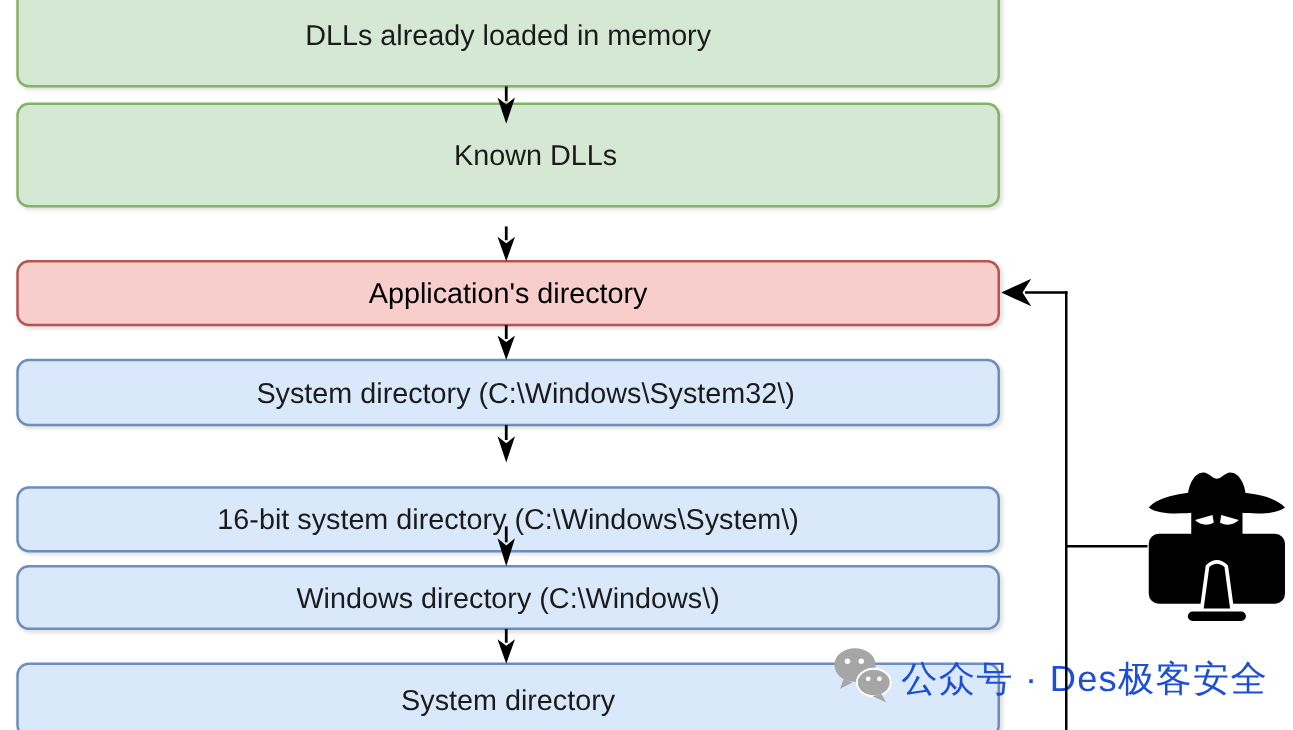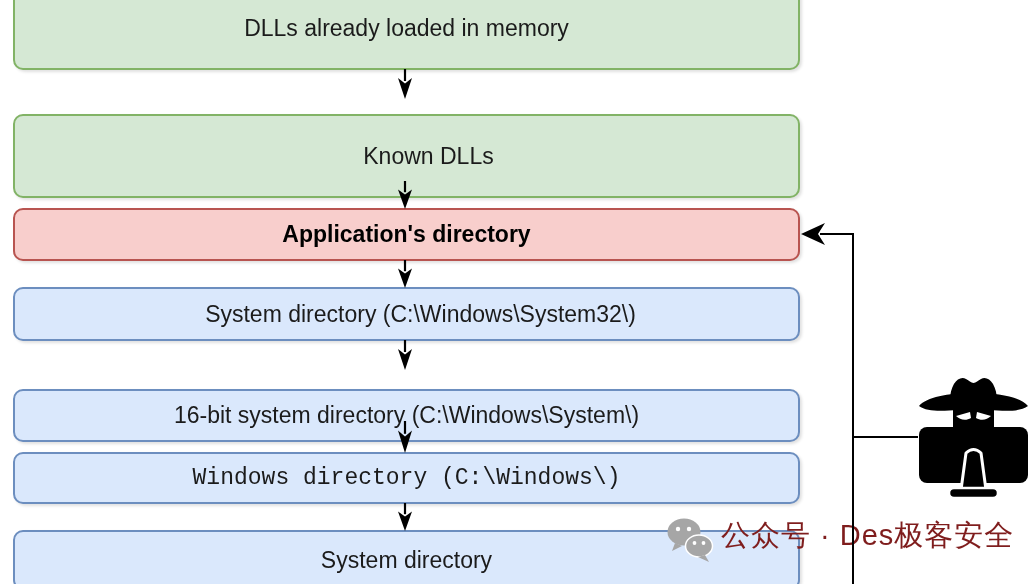--- a/index.html
+++ b/index.html
@@ -21,29 +21,29 @@
     border-radius: 10px;
     display: flex;
     align-items: center;
     justify-content: center;
     font-size: 23px;
     color: #1b1b1b;
     box-shadow: 2px 2px 3px rgba(0,0,0,0.12);
   }
   .box span { white-space: nowrap; }
   .green { background: #d5e8d4; border: 2.5px solid #82b366; }
-  .red   { background: #f8cecc; border: 2.5px solid #b85450; font-weight: bold; color: #000; }
+  .red   { background: #f8cecc; border: 2.5px solid #b85450; font-weight: normal; color: #000; }
   .blue  { background: #dae8fc; border: 2.5px solid #6c8ebf; }
 
   .b1 { top: -14px; height: 84px; }
-  .b2 { top:  114px; height: 84px; padding-left: 44px; }
+  .b2 { top:  82px; height: 84px; padding-left: 44px; }
   .b3 { top: 208px; height: 53px; }
   .b4 { top: 287px; height: 54px; padding-left: 28px; }
   .b5 { top: 369px; height: 53px; margin-top: 20px; }
-  .b6 { top: 452px; height: 52px; font-family: Liberation Mono, monospace; }
+  .b6 { top: 452px; height: 52px; }
   .b7 { top: 530px; height: 60px; }
 
   .down-arrow {
     position: absolute;
     left: 396px;
     width: 18px;
     z-index: 4;
   }
   .a1 { top:  69px; height: 30px; }
   .a2 { top: 181px; height: 28px; }
@@ -57,24 +57,24 @@
   .vline  { left: 852px; top: 233px;   width: 2.4px; height: 351px; }
   .hline2 { left: 853px; top: 435.8px; width: 65px; height: 2.4px; }
   .head-left { position: absolute; left: 801px; top: 222px; z-index: 6; }
 
   .hacker { position: absolute; left: 917px; top: 371px; z-index: 6; }
 
   .watermark {
     position: absolute;
     left: 666px; top: 516px;
     display: flex;
-    align-items: flex-start;
+    align-items: flex-end;
     gap: 7px;
     z-index: 5;
-    color: #7f1d1d;
+    color: #1d4ed8;
   }
   .watermark .wm-text {
     font-size: 29px;
     letter-spacing: 1px;
     white-space: nowrap;
   }
 </style>
 </head>
 <body>
 

